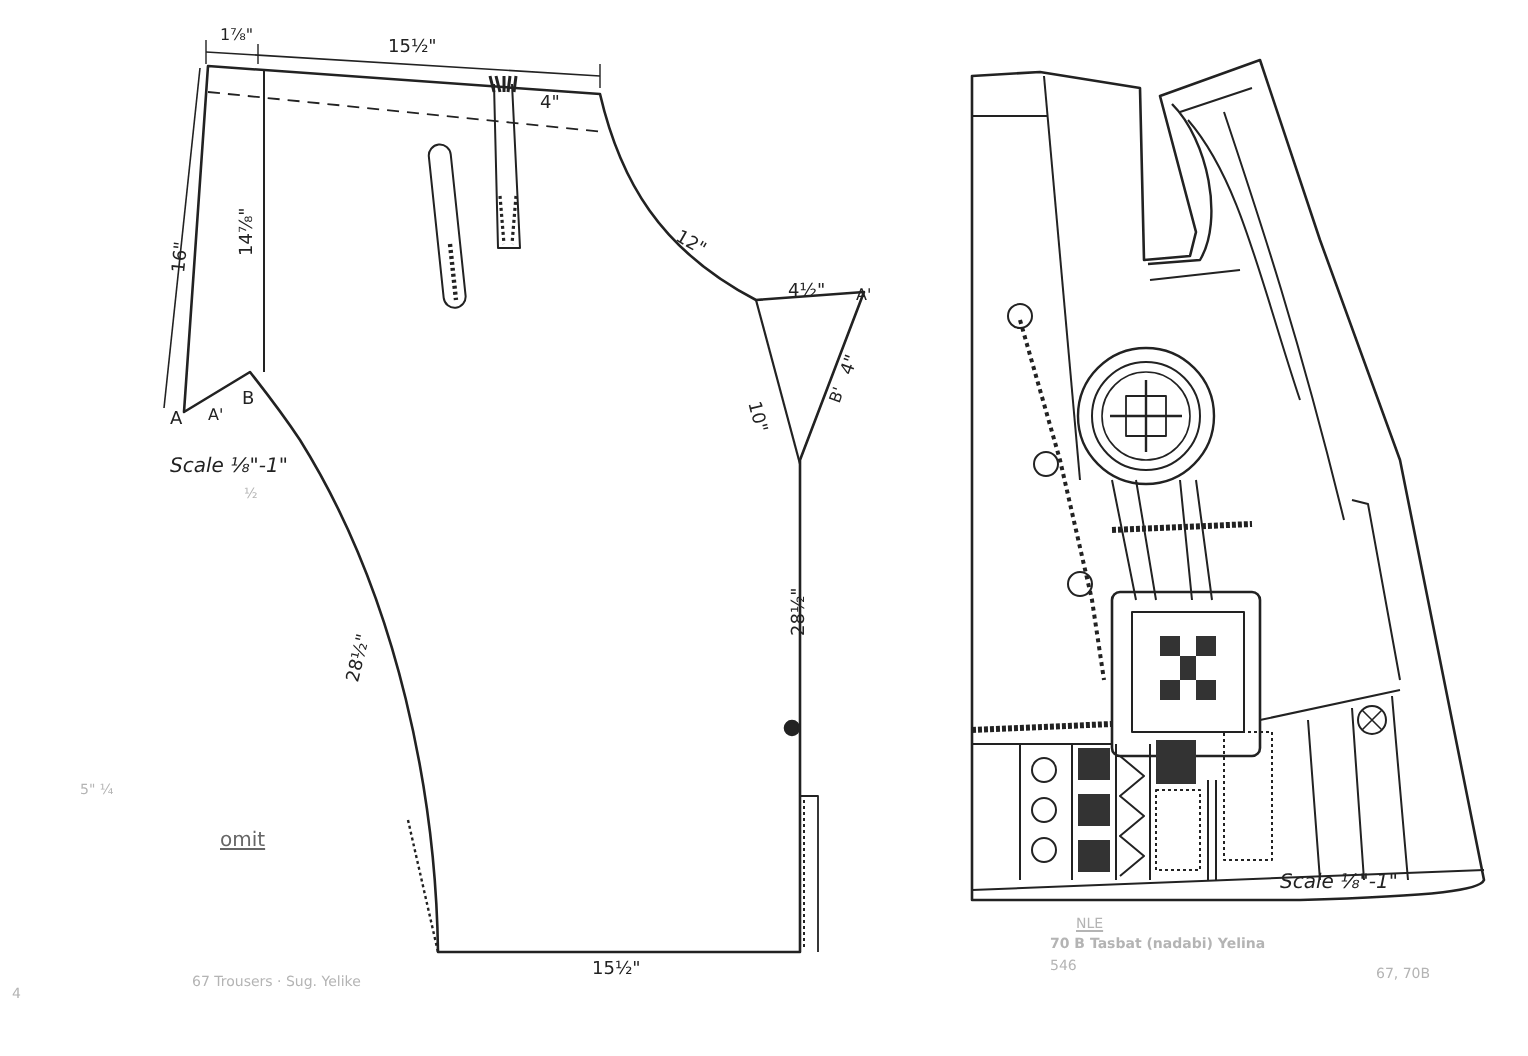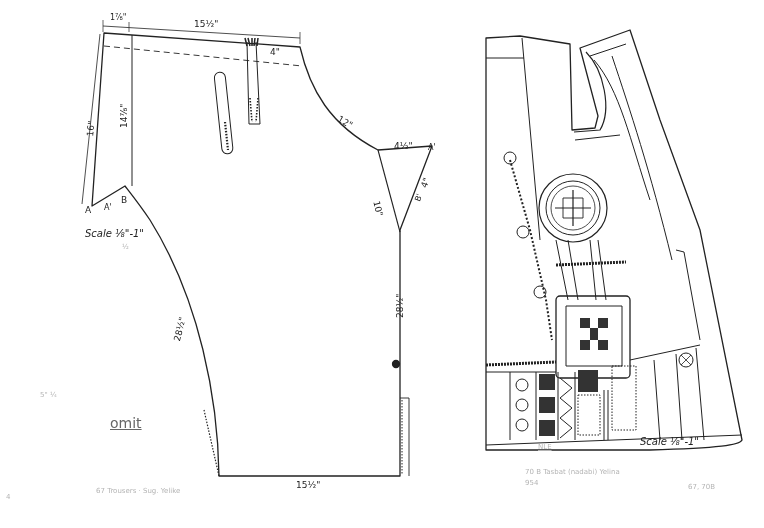--- a/index.html
+++ b/index.html
@@ -137,22 +137,22 @@
 
   <span class="lbl" style="left:85px;top:206px;">A</span>
   <span class="lbl" style="left:104px;top:204px;font-size:8px;">A'</span>
   <span class="lbl" style="left:121px;top:196px;">B</span>
   <span class="lbl" style="left:428px;top:144px;font-size:8px;">A'</span>
   <span class="lbl rot" style="left:414px;top:200px;transform:rotate(-70deg);font-size:8px;">B'</span>
 
   <span class="lbl scale" style="left:85px;top:229px;">Scale ⅛"-1"</span>
   <span class="lbl faint" style="left:122px;top:244px;">½</span>
   <span class="lbl faint" style="left:40px;top:392px;">5" ¼</span>
-  <span class="lbl" style="left:110px;top:416px;color:#666;font-size:14px;text-decoration:underline;">omit</span>
+  <span class="lbl" style="left:110px;top:416px;color:#666;font-size:10px;text-decoration:underline;">omit</span>
   <span class="lbl faint" style="left:96px;top:488px;">67 Trousers · Sug. Yelike</span>
 
   <span class="lbl scale" style="left:640px;top:437px;">Scale ⅛"-1"</span>
-  <span class="lbl faint" style="left:538px;top:444px;text-decoration:underline;">NLE</span>
-  <span class="lbl faint" style="left:525px;top:469px;">70 B Tasbat (nadabi) Yelina</span>
-  <span class="lbl faint" style="left:525px;top:480px;">954</span>
+  <span class="lbl faint" style="left:538px;top:459px;text-decoration:underline;">NLE</span>
+  <span class="lbl faint" style="left:525px;top:469px;font-weight:bold;">70 B Tasbat (nadabi) Yelina</span>
+  <span class="lbl faint" style="left:525px;top:480px;">546</span>
   <span class="lbl faint" style="left:688px;top:484px;text-align:right;">67, 70B</span>
   <span class="lbl faint" style="left:6px;top:494px;">4</span>
 </div>
 
 </body></html>

